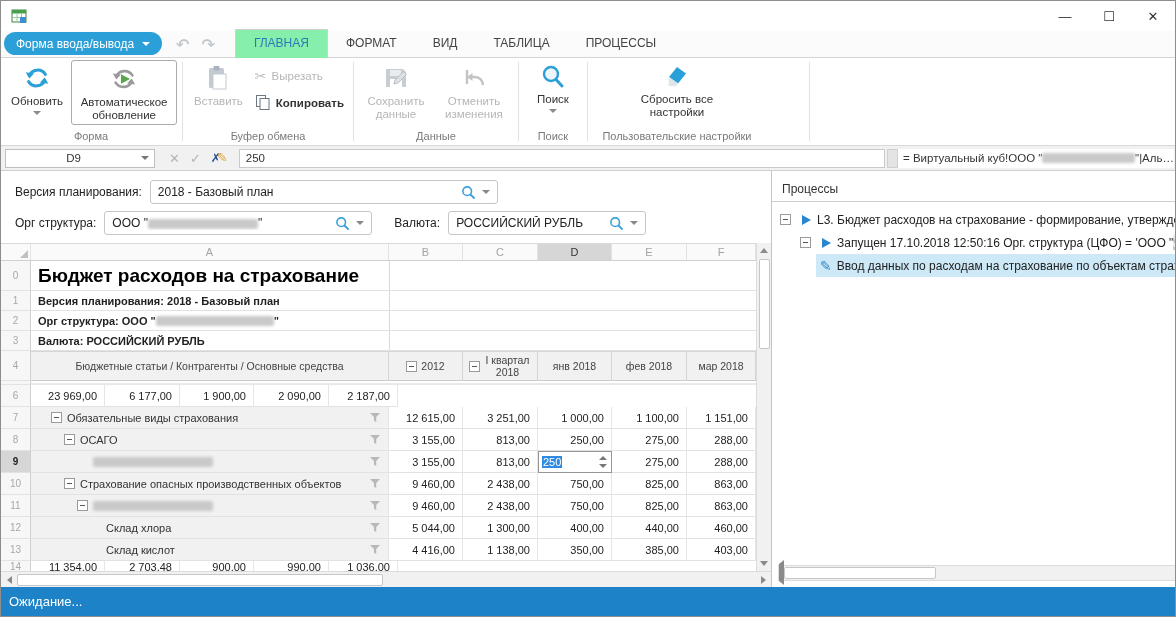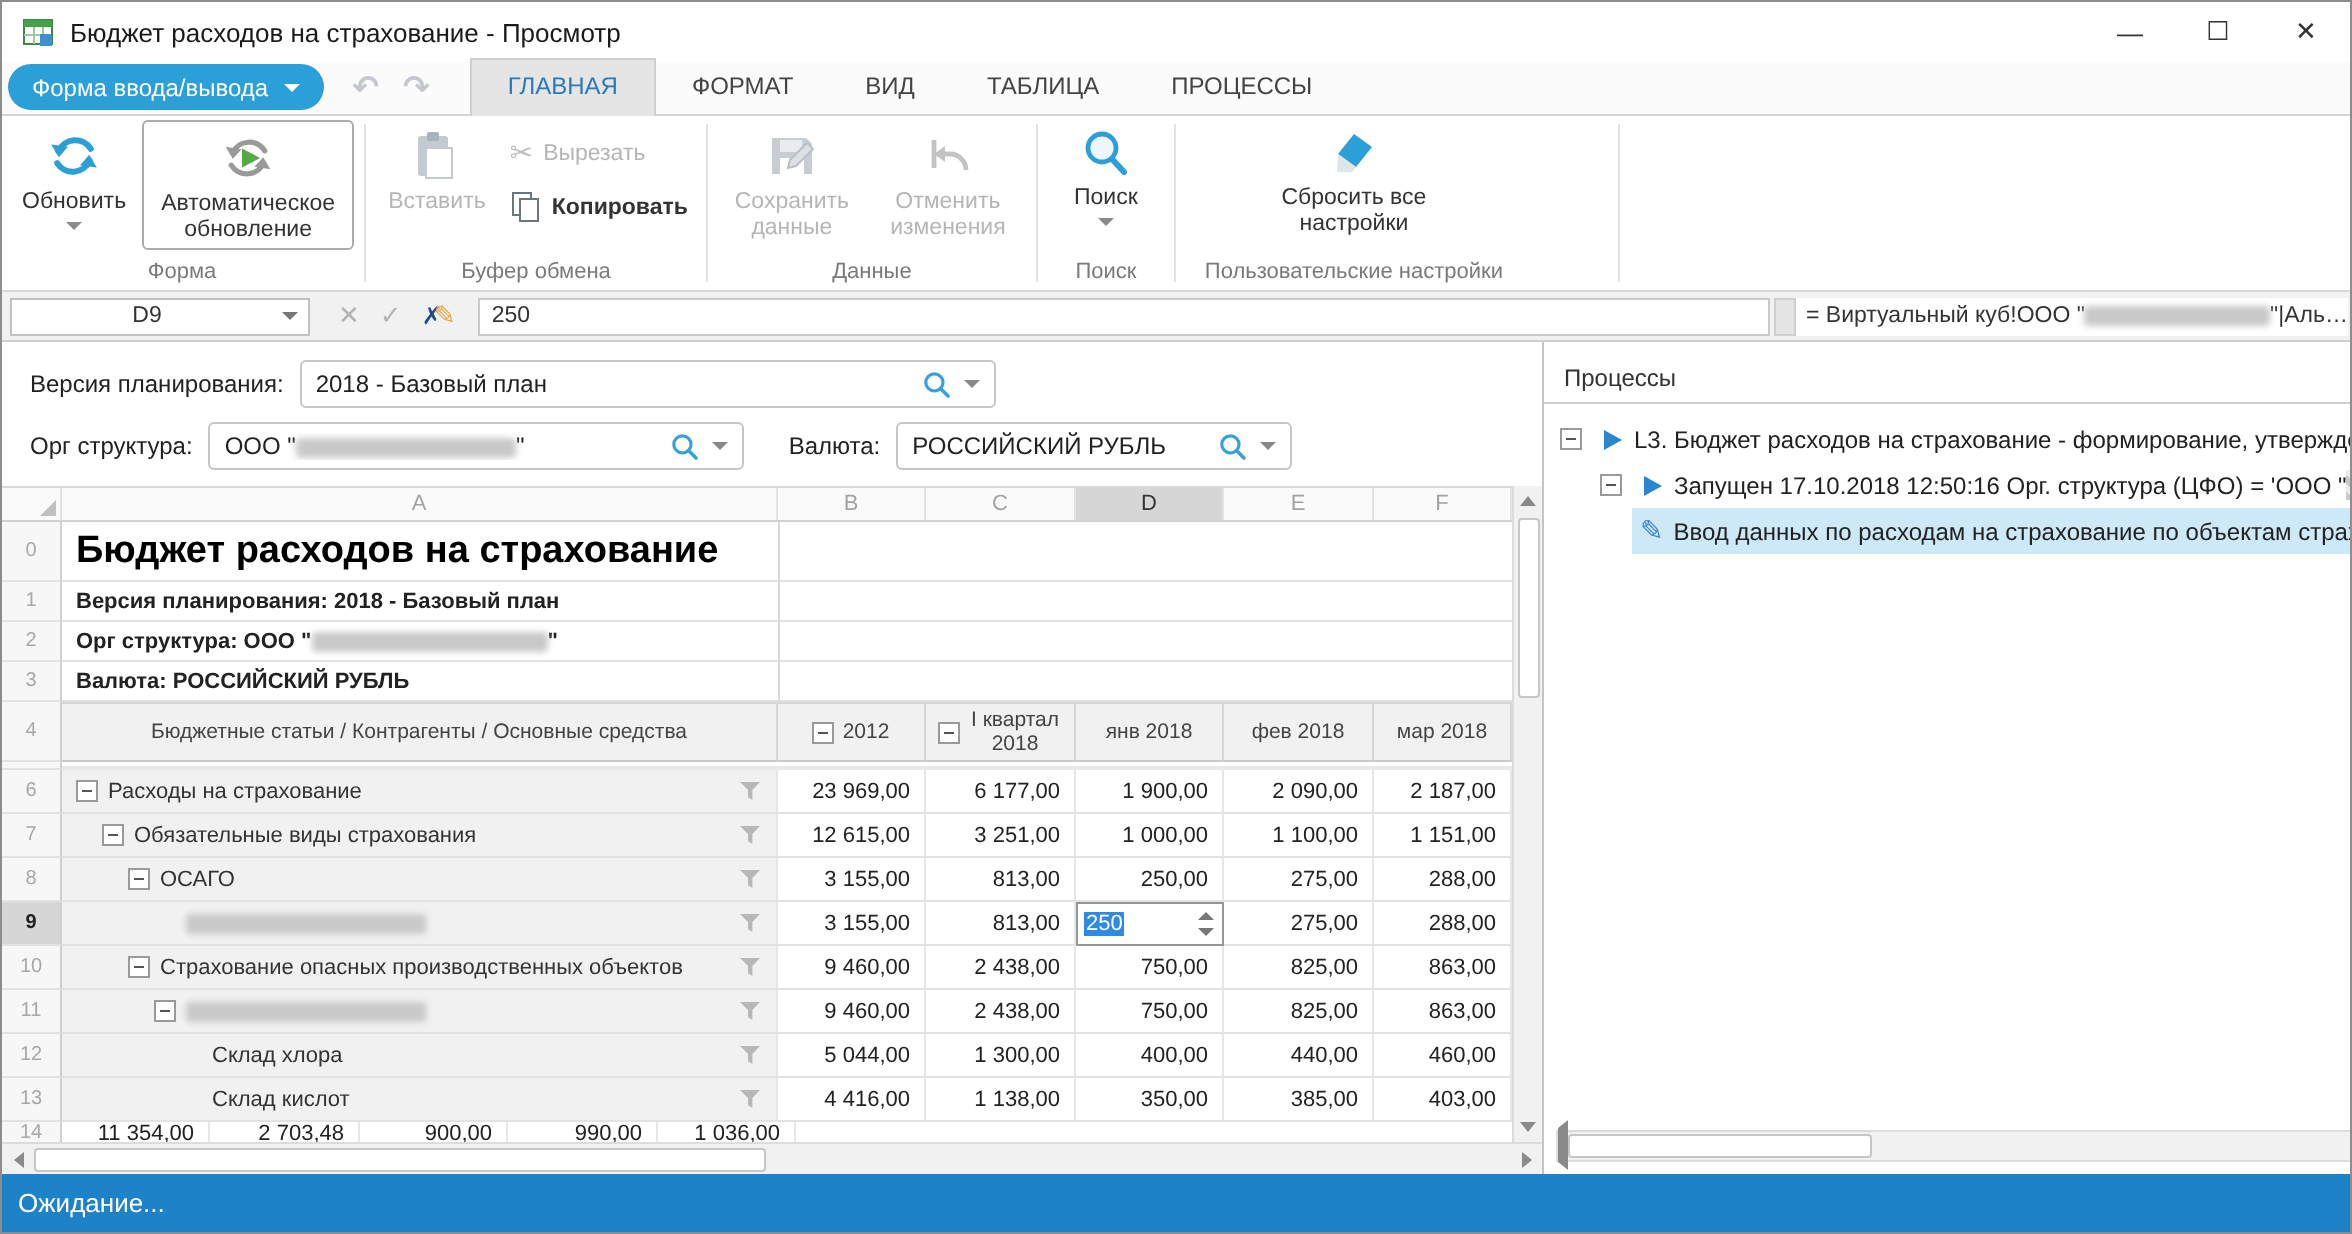--- a/index.html
+++ b/index.html
@@ -13,21 +13,21 @@
   .wincontrols { margin-left:auto; display:flex; height:100%; }
   .wincontrols .wbtn { width:44px; height:100%; display:flex; align-items:center; justify-content:center; font-size:13px; color:#333; cursor:default; }
 
   
   .tabrow { height:27px; display:flex; align-items:flex-end; background:#fbfbfb; border-bottom:1px solid #d5d5d5; flex:none; position:relative; }
   .form-btn { margin:0 8px 2px 3px; height:23px; padding:0 12px; background:var(--accent,#2b9fd8); color:#fff; font-size:12px; border-radius:12px; display:flex; align-items:center; gap:8px; cursor:pointer; }
   .caret { width:0; height:0; border-left:4px solid transparent; border-right:4px solid transparent; border-top:4px solid #fff; }
   .histbtn { font-size:16px; color:#c3c8ce; padding:0 6px 3px 6px; font-weight:bold; }
   .tabs { display:flex; margin-left:14px; height:100%; align-items:flex-end; }
   .tab { padding:6px 18px 7px 18px; font-size:12px; color:#444; cursor:pointer; }
-  .tab.active { background:#e5e5e5; color:var(--tab-active,#2a7ab9); border:1px solid #d0d0d0; border-bottom:none; margin-bottom:-1px; padding-bottom:8px;margin-top:36px; }
+  .tab.active { background:#86efac; color:var(--tab-active,#2a7ab9); border:1px solid #d0d0d0; border-bottom:none; margin-bottom:-1px; padding-bottom:8px;margin-top:36px; }
 
   
   .ribbon { height:88px; background:#fff; border-bottom:1px solid #d9d9d9; display:flex; flex:none; }
   .rgroup { display:flex; flex-direction:column; padding:2px 4px 0 4px; }
   .rgroup .rbuttons { flex:1; display:flex; align-items:flex-start; gap:2px; }
   .rgroup .glabel { text-align:center; font-size:11px; color:#7a7a7a; padding:2px 6px 3px 6px; }
   .gdivider { width:1px; background:#e2e2e2; margin:4px 1px; }
   .bigbtn { display:flex; flex-direction:column; align-items:center; padding:4px 6px 2px 6px; border-radius:3px; cursor:pointer; min-width:58px; }
   .bigbtn .blabel { font-size:11.5px; color:#333; text-align:center; line-height:13px; margin-top:3px; }
   .bigbtn.disabled .blabel { color:#b6b6b6; }
@@ -137,21 +137,20 @@
     <span class="appicon">
       <svg width="16" height="16" viewBox="0 0 16 16">
         <rect x="1" y="2" width="14" height="12" fill="#fff" stroke="#3c8a3f"></rect>
         <rect x="1" y="2" width="14" height="3.5" fill="#47a04b"></rect>
         <line x1="6" y1="5.5" x2="6" y2="14" stroke="#9bc89d"></line>
         <line x1="10.5" y1="5.5" x2="10.5" y2="14" stroke="#9bc89d"></line>
         <line x1="1" y1="9.5" x2="15" y2="9.5" stroke="#9bc89d"></line>
         <rect x="9" y="9" width="6" height="6" fill="#3f8fd1"></rect>
       </svg>
     </span>
-    <span class="title">Бюджет расходов на страхование - Просмотр</span>
     <div class="wincontrols">
       <div class="wbtn">—</div>
       <div class="wbtn">☐</div>
       <div class="wbtn">✕</div>
     </div>
   </div>
 
   <div class="tabrow">
     <div class="form-btn">
       <span>Форма ввода/вывода</span>
@@ -417,25 +416,20 @@
                 <div class="gcell" style="width: 69px;">
                   <span>мар 2018</span>
                 </div>
               </div>
               <div class="grow gaprow">
                 <div class="rownum" style="width: 30px; height: 4px;"></div>
                 <div style="width: 725px; border-bottom: 1px solid rgb(232, 232, 232);"></div>
               </div>
               <div class="grow datarow" style="height: 22px;">
                 <div class="rownum" style="width: 30px;">6</div>
-                <div class="gcell alabel" style="width: 358px; padding-left: 7px;">
-                  <span class="expander"></span>
-                  <span>Расходы на страхование</span>
-                  <span class="funnel"></span>
-                </div>
                 <div class="gcell num" style="width: 74px;">23 969,00</div>
                 <div class="gcell num" style="width: 75px;">6 177,00</div>
                 <div class="gcell num" style="width: 74px;">1 900,00</div>
                 <div class="gcell num" style="width: 75px;">2 090,00</div>
                 <div class="gcell num" style="width: 69px;">2 187,00</div>
               </div>
               <div class="grow datarow" style="height: 22px;">
                 <div class="rownum" style="width: 30px;">7</div>
                 <div class="gcell alabel" style="width: 358px; padding-left: 20px;">
                   <span class="expander"></span>

